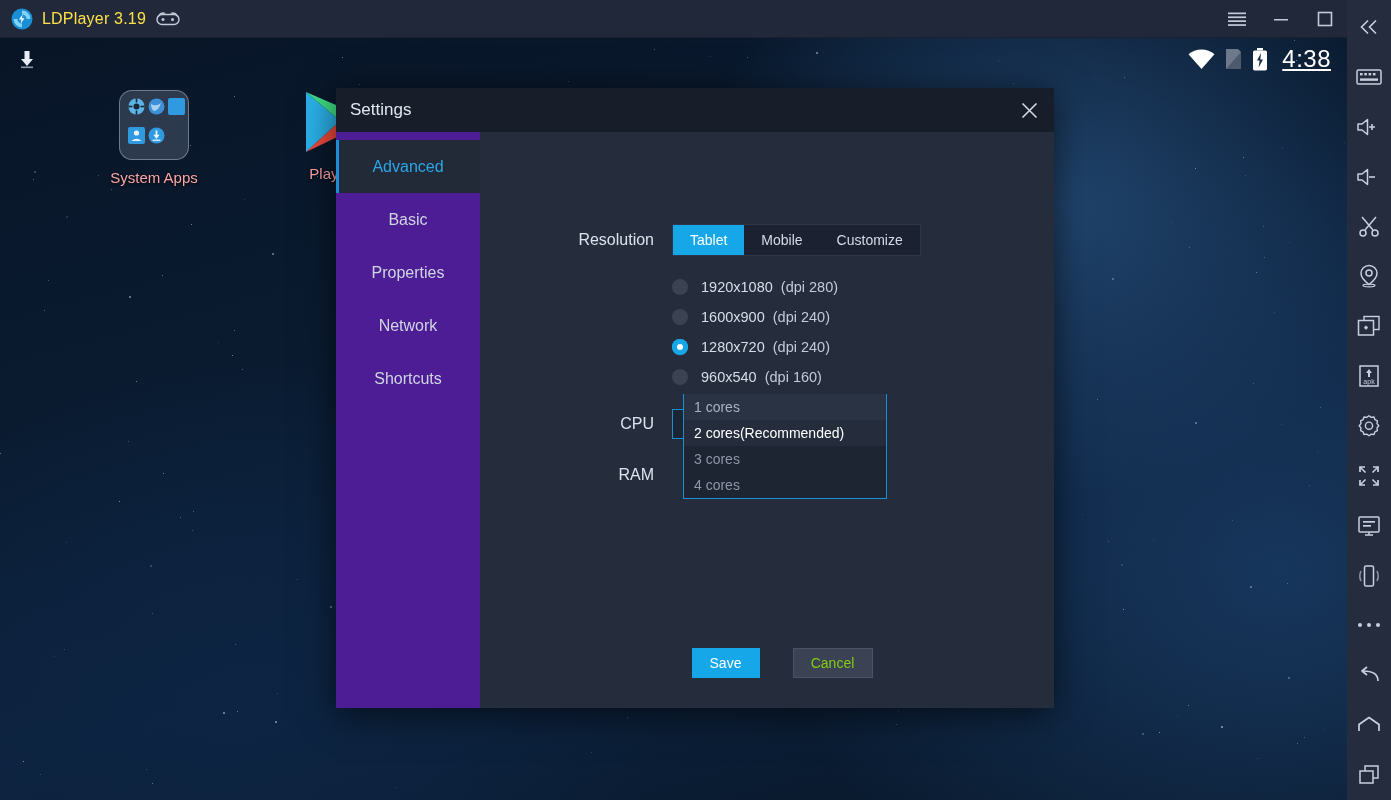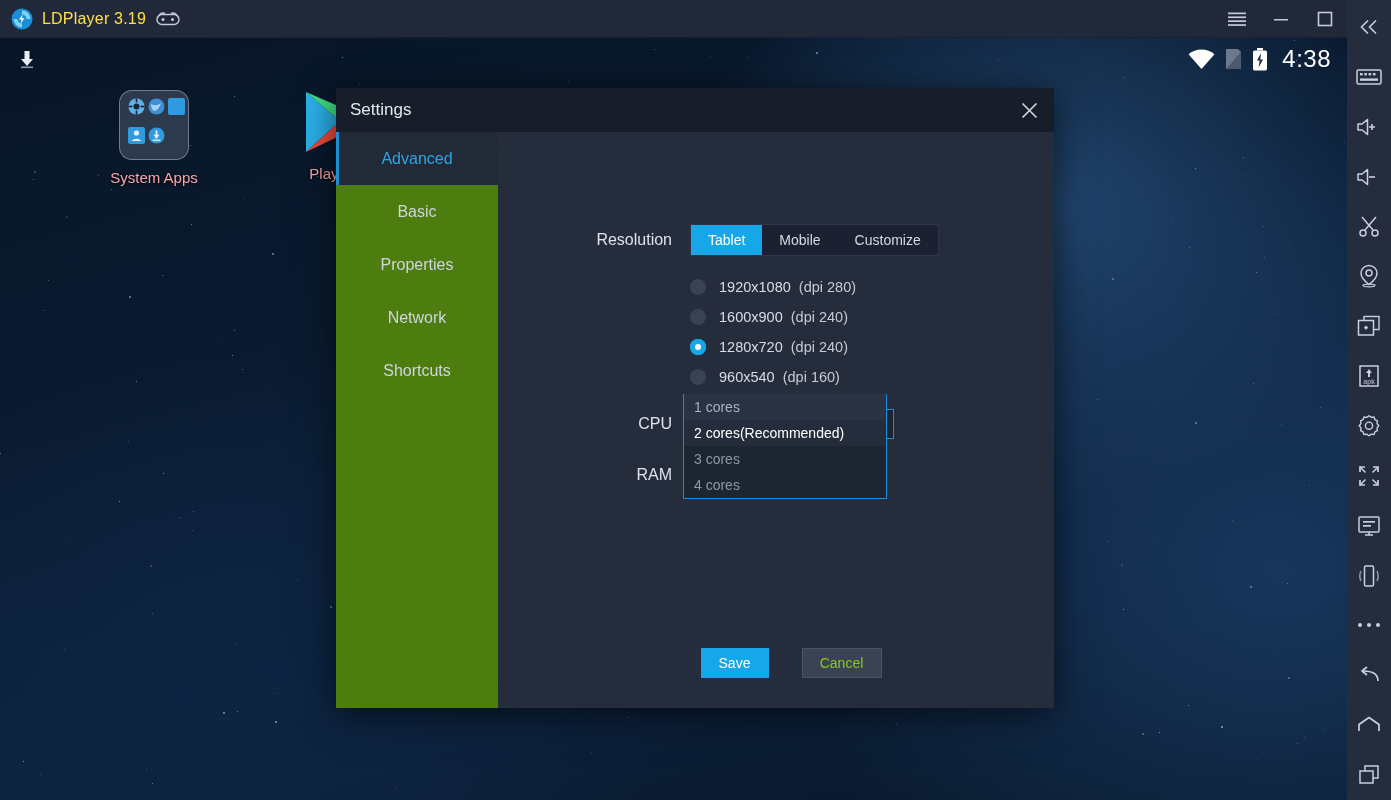--- a/index.html
+++ b/index.html
@@ -30,21 +30,21 @@
 
   
   .statusbar {
     position: absolute; left: 0; top: 38px;
     width: 1347px; height: 42px;
     display: flex; align-items: center;
     padding: 0 16px 0 18px;
     color: #fff;
   }
   .sb-left { display: flex; align-items: center; gap: 10px; flex: 1; }
-  .sb-right { display: flex; align-items: center; gap: 10px; }
+  .sb-right { display: flex; align-items: center; gap: 10px; text-decoration: underline; }
   .sb-time { font-size: 24px; color: #fff; letter-spacing: .5px; margin-left: 4px; }
 
   
   .app-icon {
     position: absolute;
     width: 150px;
     display: flex; flex-direction: column; align-items: center;
     color: #fff;
   }
   .app-label {
@@ -120,21 +120,21 @@
   .dlg-close {
     position: absolute; right: 8px; top: 6px;
     width: 34px; height: 32px;
     display: flex; align-items: center; justify-content: center;
     color: #d3d9e4;
   }
 
   .dlg-body { display: flex; height: 576px; }
 
   .dlg-sidebar {
-    width: 162px; background: #4d7c0f; padding-top: 0;
+    width: 144px; background: #4c1d95; padding-top: 8px;
     position: relative;
   }
   .side-item {
     height: 53px; display: flex; align-items: center;
     justify-content: center;
     color: #cfd6e2; font-size: 16px;
     position: relative;
   }
   .side-item.active { color: #2ca6e8; background: #222937; }
   .side-item.active::before {

